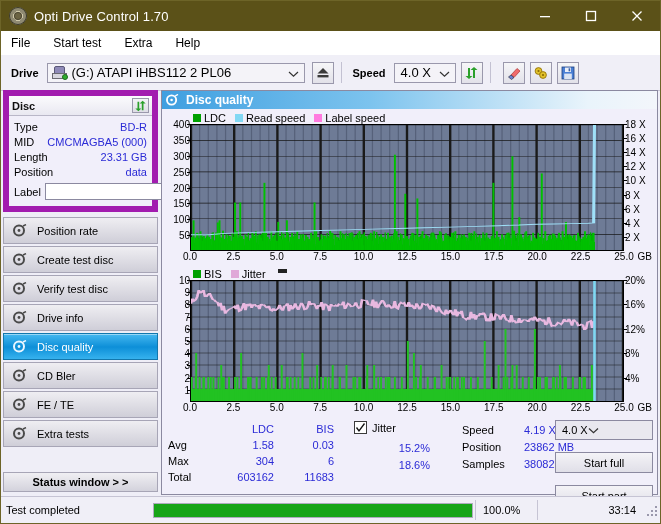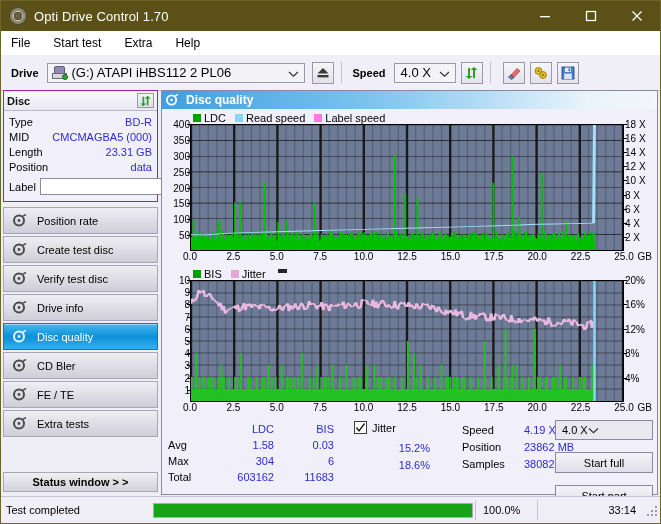--- a/index.html
+++ b/index.html
@@ -40,21 +40,21 @@
   .drv-ic .t{position:absolute;left:2px;top:0;width:11px;height:8px;background:#8f8ab8;border:1px solid #5b5878;border-radius:2px 2px 0 0;box-sizing:border-box;}
   .drv-ic .g{position:absolute;right:-1px;bottom:-1px;width:6px;height:6px;border-radius:50%;background:#2eab2e;border:1px solid #1c6b1c;box-sizing:border-box;}
   .tbtn{width:22px;height:22px;background:linear-gradient(#f6f6f8,#e2e1e9);border:1px solid #9a98ac;
         display:flex;align-items:center;justify-content:center;box-sizing:border-box;margin-left:5px;}
   .tsep{width:1px;height:21px;background:#c3c1d2;margin:0 7px;}
 
   
   .content{position:absolute;left:0;top:89px;right:0;bottom:28px;}
   .sidebar{position:absolute;left:2px;top:0;width:155px;bottom:0;}
 
-  .panel{background:#f1effa;border:1px solid #a21caf;box-sizing:border-box;}
+  .panel{background:#f1effa;border:6px solid #a21caf;box-sizing:border-box;}
   .panel-hd{height:19px;background:linear-gradient(#fbfbfd,#e9e8f1);border-bottom:1px solid #b9b7c8;
      display:flex;align-items:center;padding:0 3px;font-weight:bold;font-size:11px;color:#101010;}
   .panel-hd .sp{flex:1;}
   .hd-btn{width:17px;height:15px;background:linear-gradient(#f3f3f6,#dedde6);border:1px solid #9a98ac;
      display:flex;align-items:center;justify-content:center;box-sizing:border-box;}
   .discbody{padding:3px 5px 5px 5px;}
   .drow{display:flex;justify-content:space-between;align-items:center;height:15px;font-size:11px;}
   .drow .k{color:#000;}
   .drow .v{color:#2b2bd6;}
   .labelrow{display:flex;align-items:center;margin-top:3px;gap:4px;}

